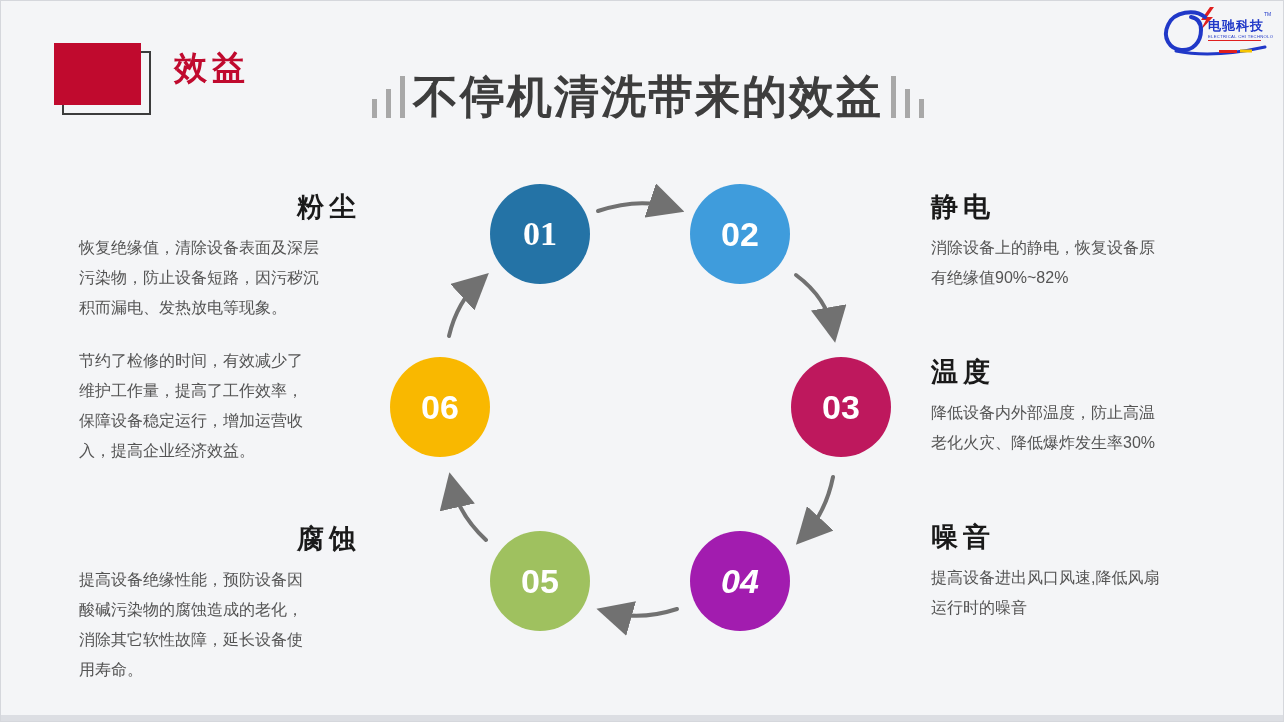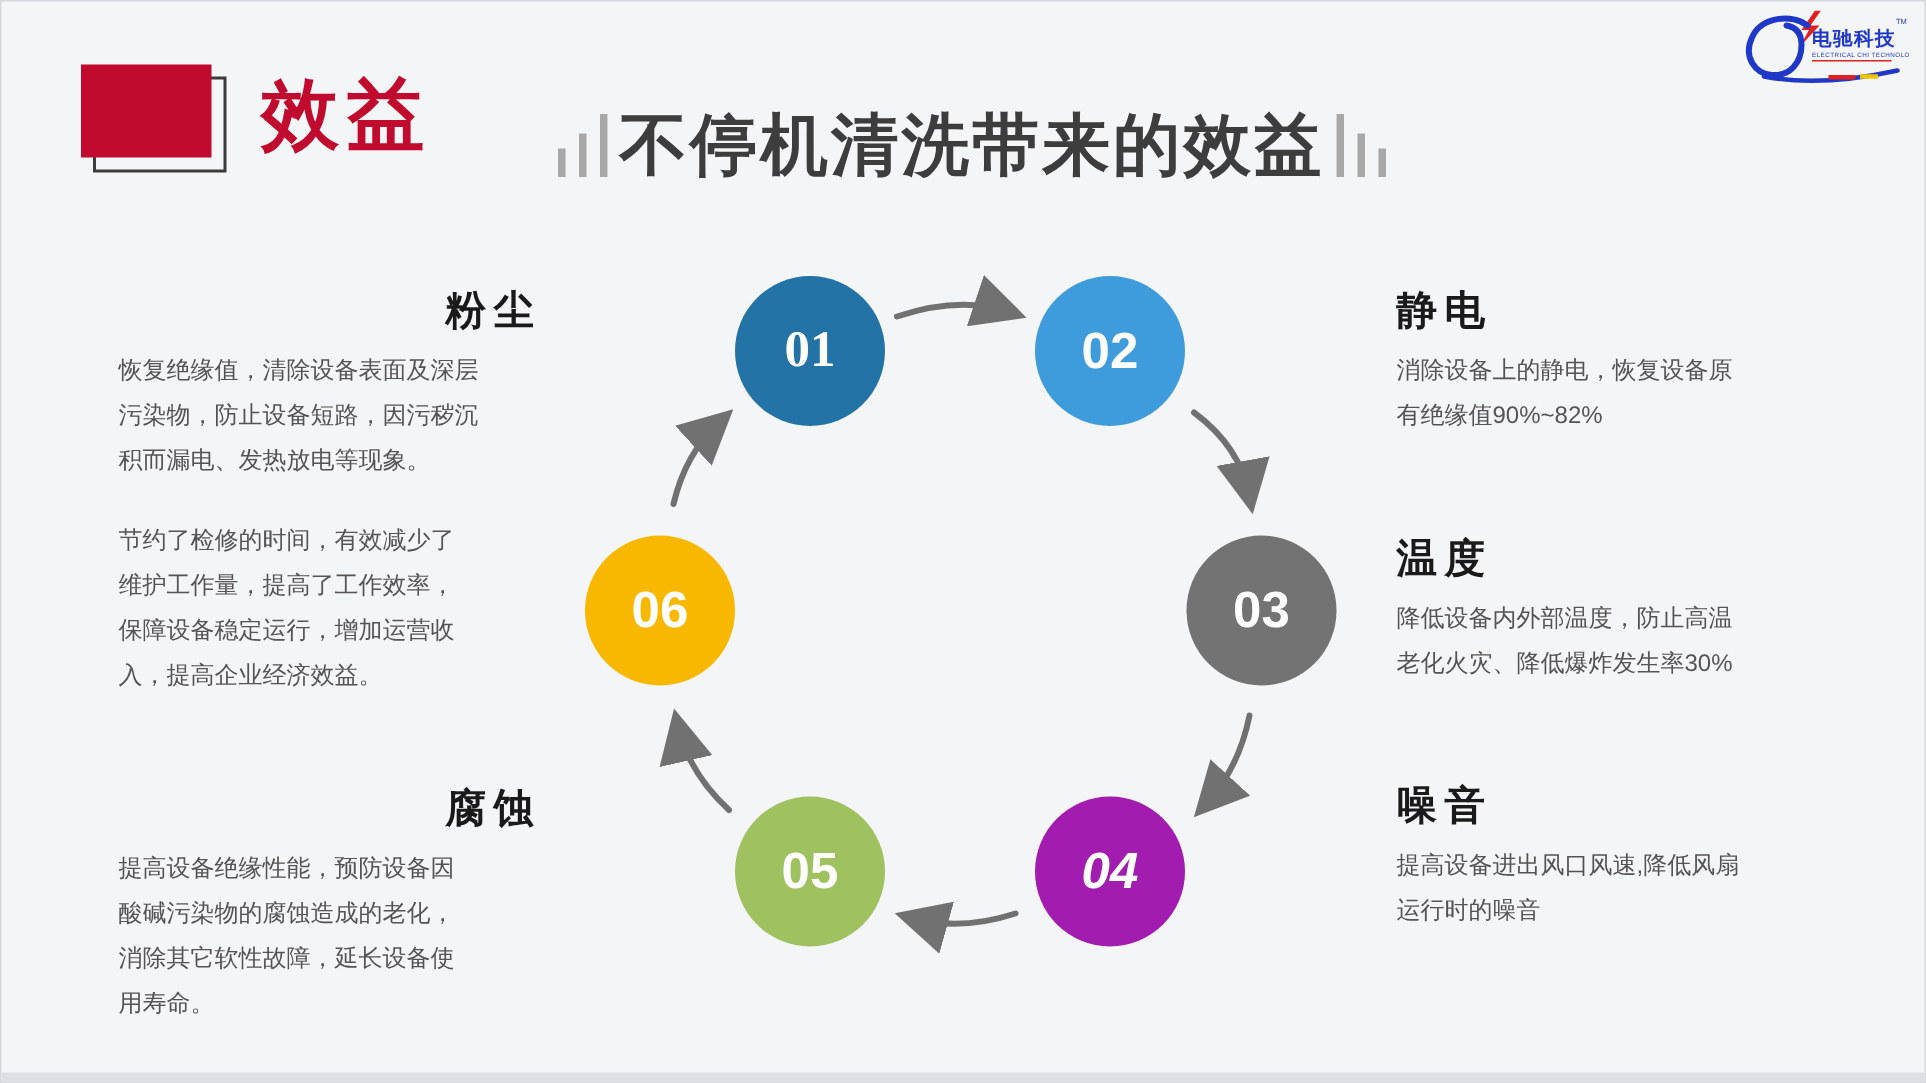--- a/index.html
+++ b/index.html
@@ -6,21 +6,21 @@
   .slide{
     position:relative;width:1284px;height:722px;overflow:hidden;
     background:#f4f5f7;border:1px solid #d5d7dc;box-sizing:border-box;
     font-family:"Liberation Sans","DejaVu Sans",sans-serif;
   }
   .bottom-edge{position:absolute;left:0;bottom:0;width:100%;height:6px;background:#dcdee3;}
 
   
   .accent-outline{position:absolute;left:61px;top:50px;width:85px;height:60px;border:2px solid #3c3c3c;background:transparent;}
   .accent-square{position:absolute;left:53px;top:42px;width:87px;height:62px;background:#c00a2e;}
-  .section-label{position:absolute;left:173px;top:50px;font-size:52px;font-weight:700;color:#c00a2e;letter-spacing:5px;line-height:1;}
+  .section-label{position:absolute;left:173px;top:50px;font-size:33px;font-weight:700;color:#c00a2e;letter-spacing:5px;line-height:1;}
 
   .title-row{position:absolute;left:0;right:0;top:72px;display:flex;justify-content:center;align-items:flex-end;gap:8px;margin-left:12px;}
   .bars{display:flex;align-items:flex-end;gap:9px;padding-bottom:2px;}
   .bars i{display:block;width:5px;background:#a8a8a8;}
   .bars .h1{height:19px}.bars .h2{height:29px}.bars .h3{height:42px}
   .main-title{font-size:45px;font-weight:700;color:#3d3d3d;letter-spacing:2px;line-height:1.05;}
 
   
   .logo{position:absolute;right:10px;top:6px;width:112px;height:50px;}
 
@@ -90,21 +90,21 @@
     <path d="M 597 210 Q 639 196 672 207" stroke="#717171" stroke-width="4" fill="none" stroke-linecap="round" marker-end="url(#ah)"></path>
     <path d="M 795 274 Q 826 297 832 330" stroke="#717171" stroke-width="4" fill="none" stroke-linecap="round" marker-end="url(#ah)"></path>
     <path d="M 832 476 Q 825 511 803 535" stroke="#717171" stroke-width="4" fill="none" stroke-linecap="round" marker-end="url(#ah)"></path>
     <path d="M 676 608 Q 639 620 607 611" stroke="#717171" stroke-width="4" fill="none" stroke-linecap="round" marker-end="url(#ah)"></path>
     <path d="M 485 539 Q 458 514 451 483" stroke="#717171" stroke-width="4" fill="none" stroke-linecap="round" marker-end="url(#ah)"></path>
     <path d="M 448 335 Q 456 301 479 280" stroke="#717171" stroke-width="4" fill="none" stroke-linecap="round" marker-end="url(#ah)"></path>
   </svg>
 
   <div class="step s1" style="background: rgb(36, 115, 166); font-family: Liberation Serif, serif;">01</div>
   <div class="step s2" style="background: rgb(63, 156, 220);">02</div>
-  <div class="step s3" style="background: #737373;">03</div>
+  <div class="step s3" style="background: #be185d;">03</div>
   <div class="step s4" style="background: #a21caf; font-style: italic;">04</div>
   <div class="step s5" style="background: rgb(159, 193, 95);">05</div>
   <div class="step s6" style="background: rgb(249, 184, 0);">06</div>
 
   <div class="benefit left b-l1">
     <h3>粉尘</h3>
     <p>恢复绝缘值，清除设备表面及深层
 污染物，防止设备短路，因污秽沉
 积而漏电、发热放电等现象。</p>
   </div>

